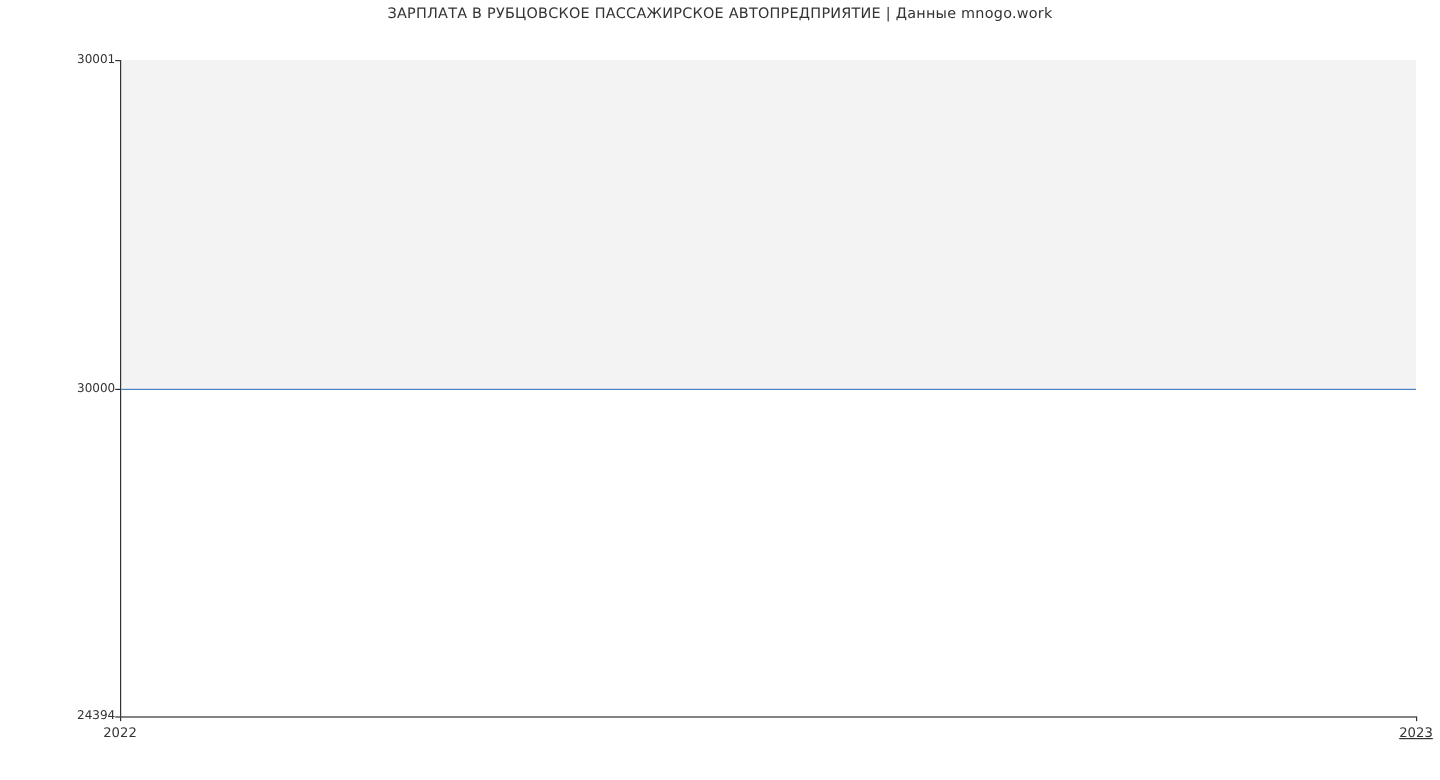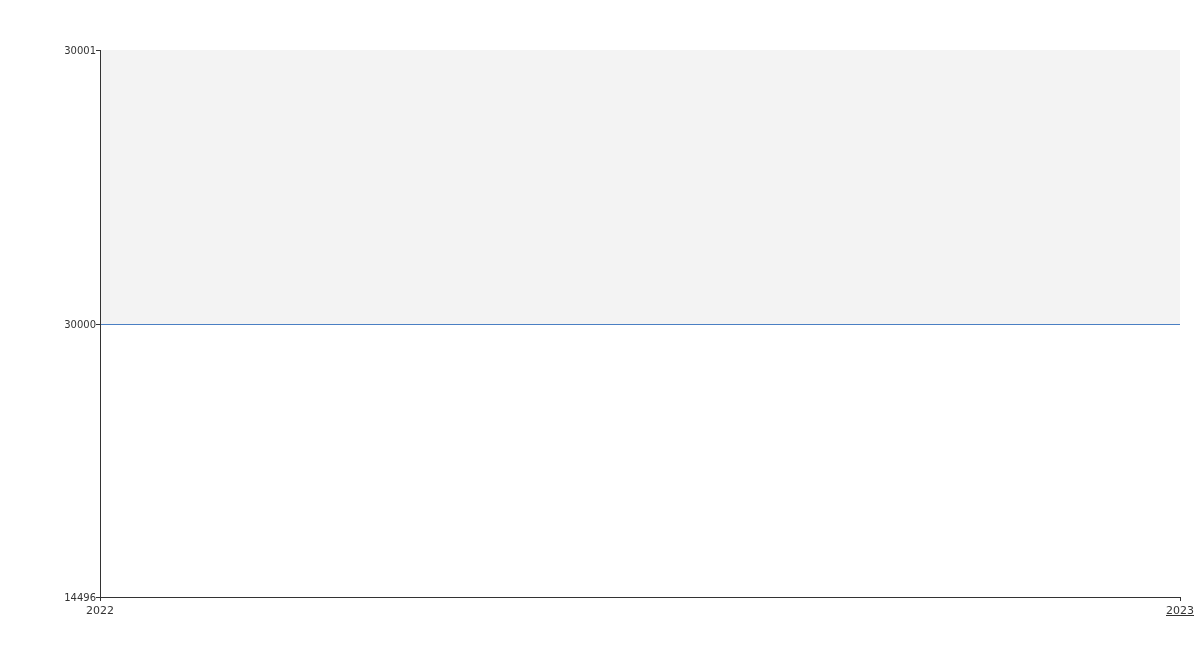--- a/index.html
+++ b/index.html
@@ -88,35 +88,36 @@
     width: 0;
     height: 4px;
     border-left: 1px solid #333;
   }
 </style>
 </head>
 <body>
 
 <div class="chart">
 
+  <div class="title">ЗАРПЛАТА В  РУБЦОВСКОЕ ПАССАЖИРСКОЕ АВТОПРЕДПРИЯТИЕ | Данные mnogo.work</div>
 
   <div class="shade"></div>
 
   <div class="data-line" style="top:323.5px;"></div>
 
   <div class="axis-line-left"></div>
   <div class="axis-line-bottom"></div>
 
   <div class="y-tick-mark" style="top:50px;"></div>
   <div class="y-tick-mark" style="top:323.5px;"></div>
   <div class="y-tick-mark" style="top:597px;"></div>
 
   <div class="y-tick-label" style="top:50px;">30001</div>
   <div class="y-tick-label" style="top:323.5px;text-align:right;">30000</div>
-  <div class="y-tick-label" style="top:597px;">14496</div>
+  <div class="y-tick-label" style="top:597px;">24394</div>
 
   <div class="x-tick-mark" style="left:100px;"></div>
   <div class="x-tick-mark" style="left:1180px;"></div>
 
   <div class="x-tick-label" style="left:100px;">2022</div>
   <div class="x-tick-label" style="left:1180px;text-decoration:underline;">2023</div>
 
 </div>
 
 </body></html>

